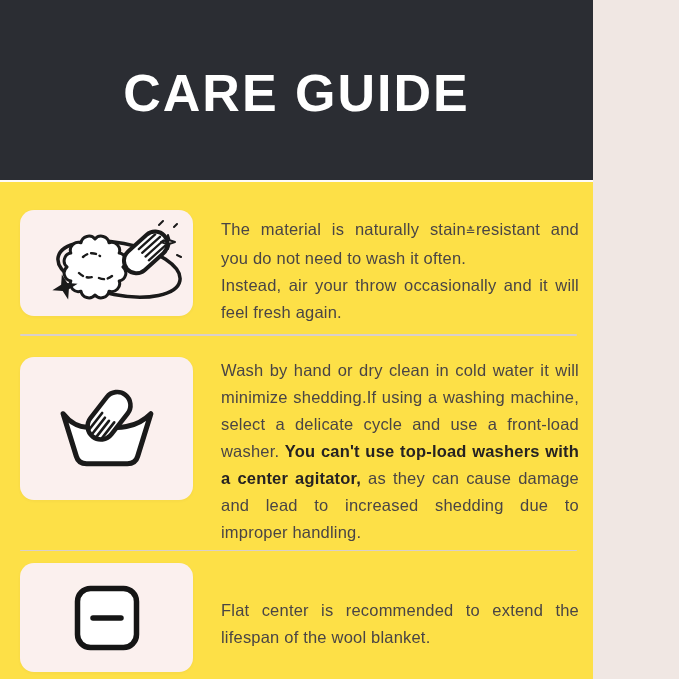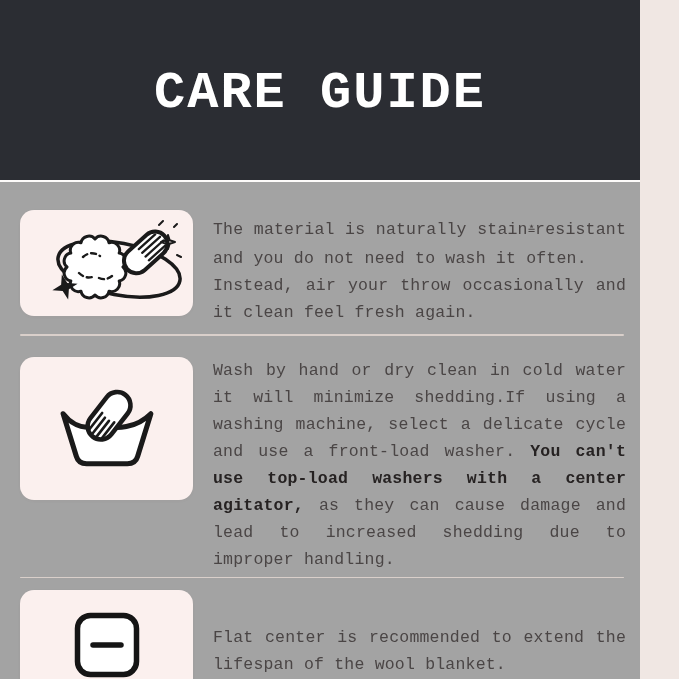--- a/index.html
+++ b/index.html
@@ -2,21 +2,21 @@
 <html><head>
 <meta charset="utf-8">
 <style>
   html, body { margin: 0; padding: 0; }
   body {
     width: 679px; height: 679px;
     background: #f0e7e3;
     font-family: "Liberation Sans", "DejaVu Sans", sans-serif;
     overflow: hidden;
   }
-  .page { width: 640px; height: 679px; background: #a3a3a3; font-family: Liberation Mono, monospace; }
+  .page { width: 593px; height: 679px; background: #fde047; }
 
   
   .header {
     height: 182px;
     background: #2b2d33;
     display: flex; align-items: center; justify-content: center;
     border-bottom: 2px solid #fdfbfa;
     box-sizing: border-box;
   }
   .header h1 {
@@ -24,21 +24,21 @@
     color: #ffffff;
     font-size: 52px;
     font-weight: 600;
     letter-spacing: 2px;
     white-space: nowrap;
   }
 
   
   .content { padding: 28px 14px 0 20px; }
 
-  .row { display: flex; align-items: flex-start; }
+  .row { display: flex; align-items: flex-start; gap: 8px; }
   .card {
     width: 173px; flex: 0 0 173px;
     margin-right: 20px;
     background: #fbf0ee;
     border-radius: 14px;
     display: flex; align-items: center; justify-content: center;
     box-shadow: 0 1px 3px rgba(120,90,80,0.06);
     box-sizing: border-box;
   }
   .row1 .card { height: 106px; }
@@ -98,21 +98,21 @@
           </g>
 
           <path d="M137,20 L138.7,25.3 L144,27 L138.7,28.7 L137,34 L135.3,28.7 L130,27 L135.3,25.3 Z" fill="none" stroke="#1a1a1a" stroke-width="2" stroke-linejoin="round"></path>
           <path d="M128,10 l4,-4 M143,12 l3,-3 M146,40 l4,2" fill="none" stroke="#1a1a1a" stroke-width="2" stroke-linecap="round"></path>
 
           <path d="M34,59 L37.2,68.8 L47,72 L37.2,75.2 L34,85 L30.8,75.2 L21,72 L30.8,68.8 Z" fill="#1a1a1a" transform="rotate(-14 34 72)"></path>
         </svg>
       </div>
       <div class="text">
         <p><span>The material is naturally stain</span><span class="star-glyph">≛</span><span>resistant and you do not need to wash it often.</span></p>
-        <p>Instead, air your throw occasionally and it clean feel fresh again.</p>
+        <p>Instead, air your throw occasionally and it will feel fresh again.</p>
       </div>
     </section>
 
     <div class="divider d1"></div>
 
     <section class="row row2">
       <div class="card">
         <svg width="102" height="86" viewBox="0 0 100 84" aria-hidden="true">
 
           <path d="M7,28 C17,41 31,44 45,39 C59,44 79,42 93,28 L80,70 Q78,77 70,77 L30,77 Q22,77 20,70 Z" fill="#ffffff" stroke="#1a1a1a" stroke-width="5" stroke-linejoin="round"></path>

